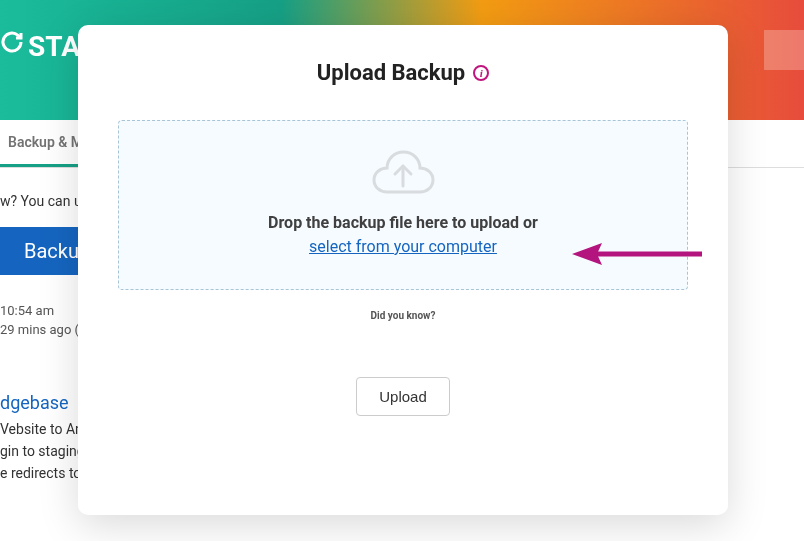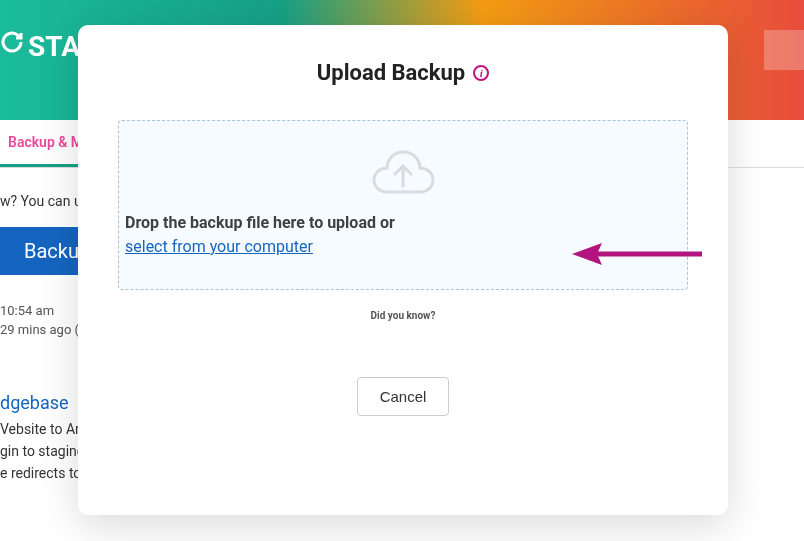--- a/index.html
+++ b/index.html
@@ -33,21 +33,21 @@
       top: 120px; left: 0; right: 0;
       background: #fff;
       height: 48px;
       border-bottom: 1px solid #ddd;
     }
     .bg-tab {
       height: 100%;
       display: inline-flex;
       align-items: center;
       padding: 0 8px;
-      color: #ec4899;
+      color: #737373;
       font-weight: 600;
       font-size: 14px;
       border-bottom: 3px solid #16a085;
     }
     .bg-content {
       position: absolute;
       top: 168px; left: 0; right: 0; bottom: 0;
       background: #fff;
       padding: 15px 0;
     }
@@ -114,21 +114,22 @@
       font-size: 11px;
       font-weight: 700;
       font-style: italic;
       font-family: Georgia, serif;
     }
     .dropzone {
       width: 100%;
       border: 1px dashed #a8c5d8;
       background: #f5fbff;
       border-radius: 4px;
-      padding: 25px 6px 30px;
+      padding: 25px 16px 30px;
+      text-align: center;
       position: relative;
     }
     .cloud-icon {
       margin: 0 auto 10px;
       width: 70px;
       height: 55px;
       display: block;
     }
     .drop-text {
       font-size: 16px;
@@ -232,14 +233,14 @@
     <svg class="arrow-svg" width="140" height="34" viewBox="0 0 140 34">
       <line x1="30" y1="17" x2="135" y2="17" stroke="#b4147d" stroke-width="5"></line>
       <polygon points="5,17 35,6 30,17 35,28" fill="#b4147d"></polygon>
     </svg>
   </div>
 
   <div class="tip">
     <div class="tip-title">Did you know?</div>
   </div>
 
-  <button class="cancel-btn">Cancel</button>
+  <button class="cancel-btn">Upload</button>
 </div>
 
 </body></html>

